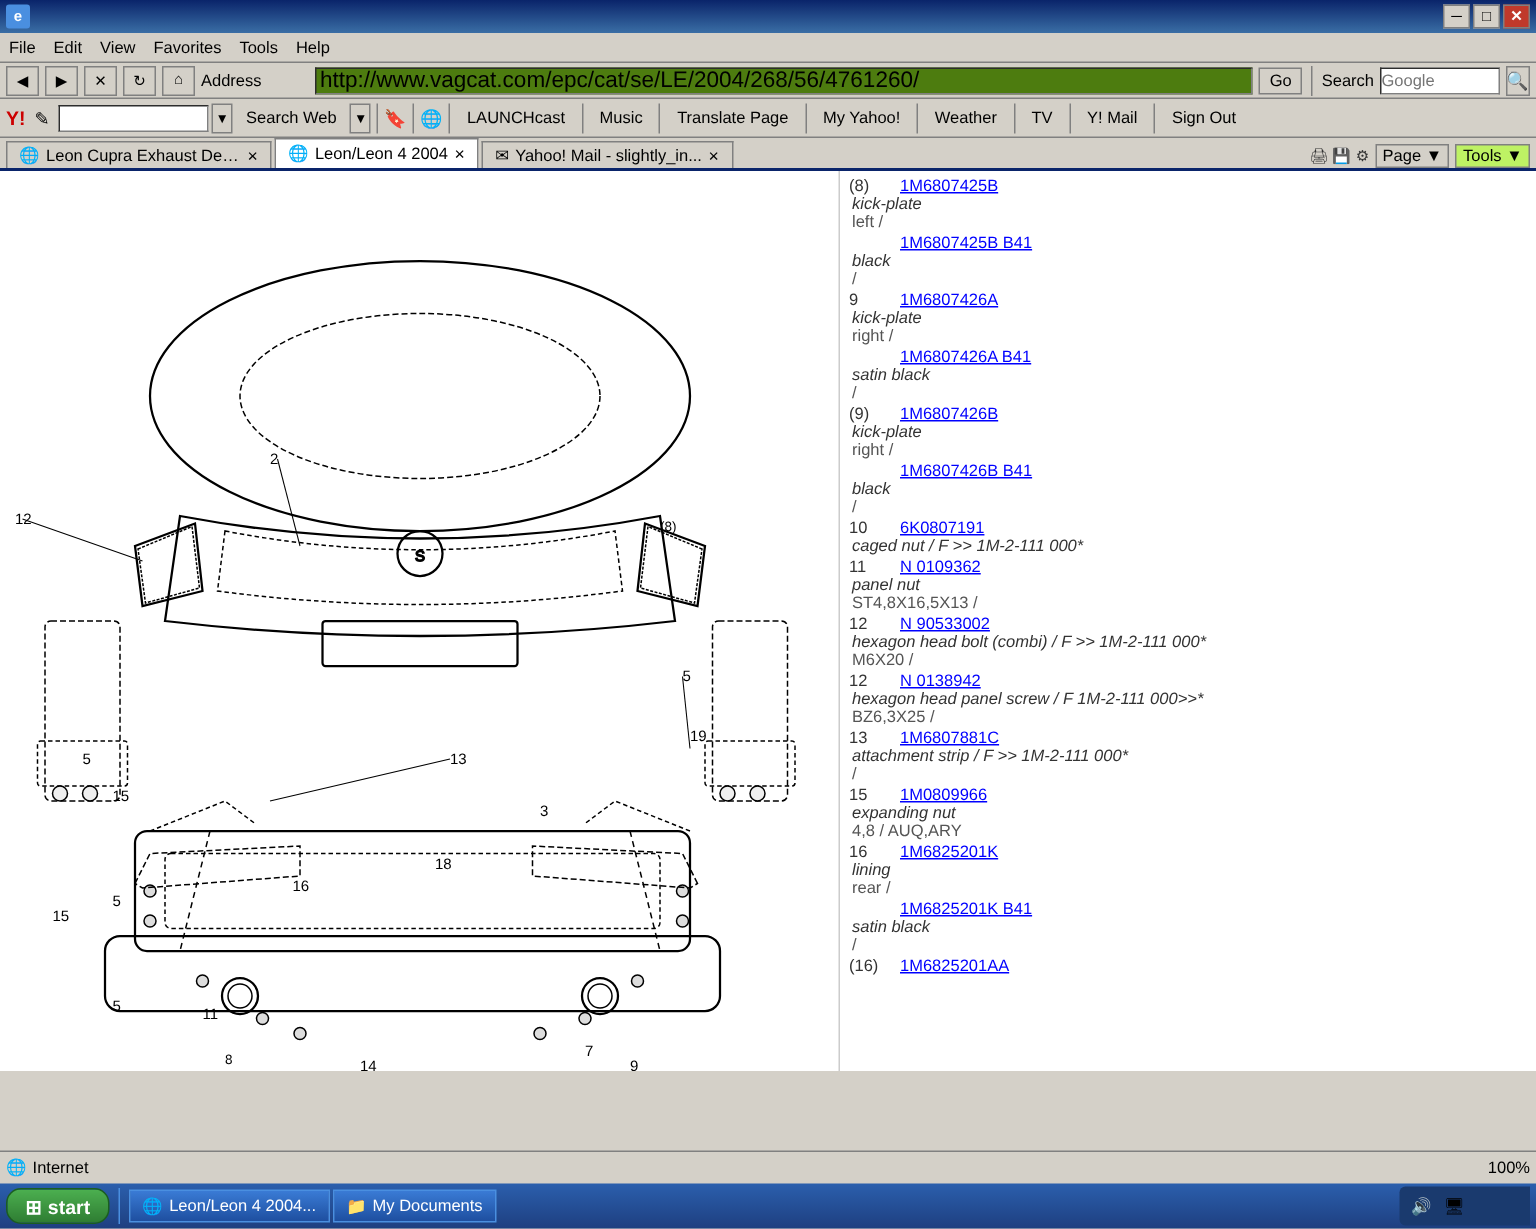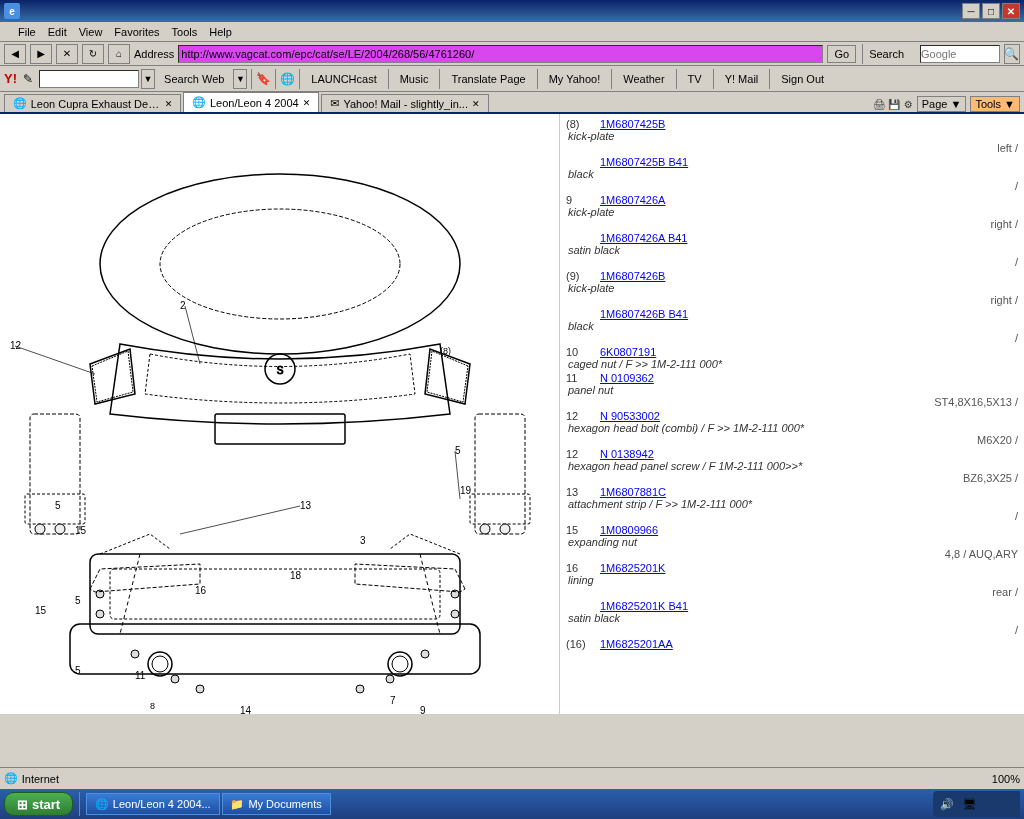--- a/index.html
+++ b/index.html
@@ -24,46 +24,47 @@
     .title-btn.close { background: #c0392b; color: white; }
 
     
     .menu-bar {
       background: #d4d0c8;
       height: 20px;
       display: flex;
       align-items: center;
       border-bottom: 1px solid #808080;
       font-size: 11px;
-      padding: 0 12px;
+      padding: 0 0;
     }
     .menu-item { padding: 2px 6px; cursor: pointer; }
 
     
     .address-bar {
       background: #d4d0c8;
       height: 24px;
       display: flex;
       align-items: center;
       gap: 4px;
       padding: 2px 4px;
       border-bottom: 1px solid #808080;
     }
     .nav-btn { width: 22px; height: 20px; background: #d4d0c8; border: 1px solid #808080; cursor: pointer; font-size: 10px; display: flex; align-items: center; justify-content: center; }
     .address-label { font-size: 11px; }
     .address-input {
       flex: 1;
       height: 18px;
       border: 1px inset #808080;
-      background: #d946ef;
-      font-size: 11px;
+      background: #4d7c0f;
+      font-size: 15px;
       padding: 0 2px;
+      margin-left: 32px;
     }
     .go-btn { padding: 1px 6px; background: #d4d0c8; border: 1px solid #808080; font-size: 11px; cursor: pointer; height: 18px; }
-    .search-input { width: 100px; height: 18px; border: 1px inset #808080; background: white; font-size: 11px; margin-left: 12px; }
+    .search-input { width: 100px; height: 18px; border: 1px inset #808080; background: white; font-size: 11px; }
 
     
     .toolbar {
       background: #d4d0c8;
       height: 26px;
       display: flex;
       align-items: center;
       gap: 2px;
       padding: 2px 4px;
       border-bottom: 1px solid #808080;
@@ -94,21 +95,21 @@
       background: white;
       overflow-y: scroll;
       font-size: 11px;
       padding: 4px 6px;
     }
     .part-entry { margin-bottom: 2px; }
     .part-number-line { display: flex; align-items: baseline; gap: 4px; }
     .part-ref { color: #333; font-size: 11px; min-width: 30px; }
     .part-link { color: blue; text-decoration: underline; cursor: pointer; font-size: 11px; }
     .part-desc { color: #333; font-size: 11px; padding-left: 2px; font-style: italic; }
-    .part-detail { color: #555; font-size: 11px; padding-left: 2px; text-align: right; }
+    .part-detail { color: #555; font-size: 11px; padding-left: 2px; }
 
     
     .xp-taskbar {
       background: linear-gradient(to bottom, #2b5fad, #1e3f80);
       height: 30px;
       position: absolute;
       bottom: 0;
       width: 1024px;
       display: flex;
       align-items: center;
@@ -237,21 +238,21 @@
     </div>
     <div style="padding:2px 8px;background:#d4d0c8;border:1px solid #808080;border-bottom:none;font-size:11px;cursor:pointer;display:flex;align-items:center;gap:4px;height:18px;">
       <span>✉</span>
       <span style="max-width:130px;overflow:hidden;text-overflow:ellipsis;white-space:nowrap;">Yahoo! Mail - slightly_in...</span>
       <span style="font-size:9px;">✕</span>
     </div>
   </div>
   <div style="display:flex;align-items:center;gap:4px;">
     <span style="font-size:10px;color:#333;">🖨 💾 ⚙</span>
     <button style="font-size:11px;padding:1px 4px;background:#d4d0c8;border:1px solid #808080;">Page ▼</button>
-    <button style="font-size:11px;padding:1px 4px;background:#fdba74;border:1px solid #808080;">Tools ▼</button>
+    <button style="font-size:11px;padding:1px 4px;background:#bef264;border:1px solid #808080;">Tools ▼</button>
   </div>
 </div>
 
 <div class="main-content" style="height:600px;">
 
   <div class="diagram-area">
     <svg width="555" height="600" viewBox="0 0 555 600" style="background:white;">
 
       <g fill="none" stroke="black" stroke-width="1">
 

